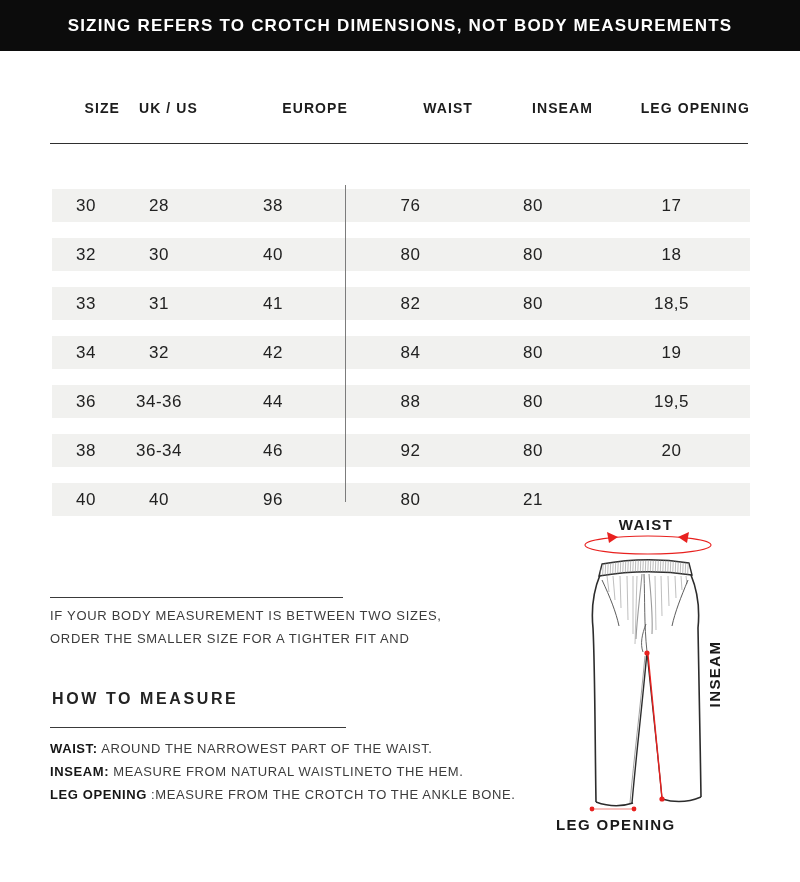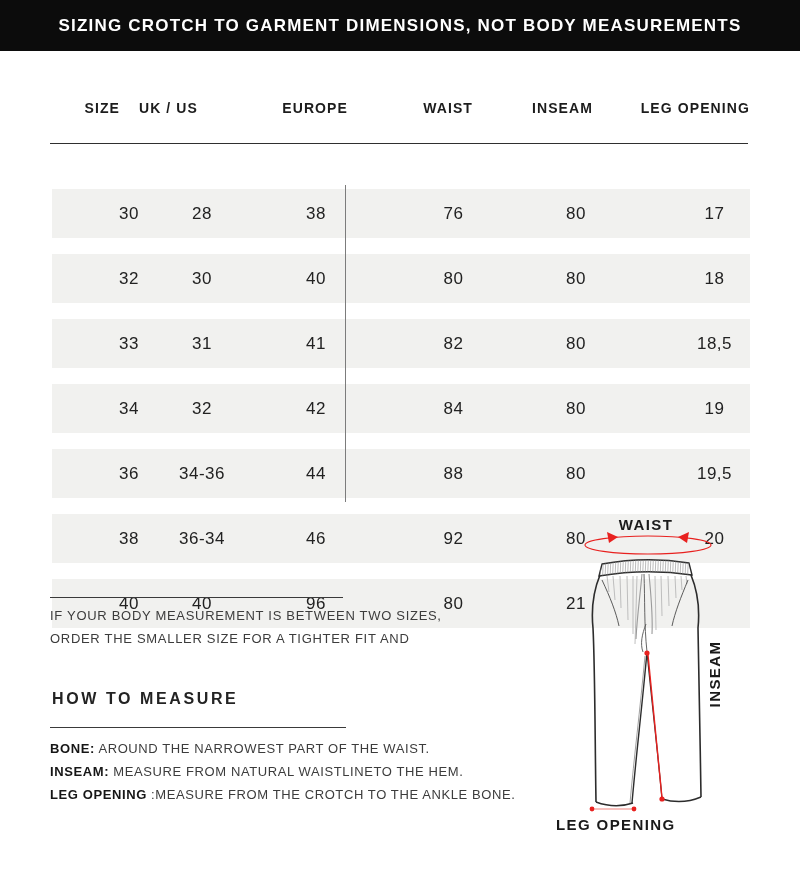--- a/index.html
+++ b/index.html
@@ -26,21 +26,21 @@
     text-align:right; font-size:14px; font-weight:bold; letter-spacing:1.1px;
     color:var(--text-dark,#1c1c1c); white-space:nowrap;
   }
   .thead-line {
     position:absolute; left:50px; top:143px; width:698px; height:1px;
     background:var(--line-color,#2f2f2f);
   }
   .tbody { position:absolute; left:52px; top:189px; width:698px; }
   .trow {
     display:grid; grid-template-columns:68px 78px 150px 125px 120px 157px;
-    height:49px; margin-bottom:16px; background:var(--row-bg,#f1f1ef); align-items:center;padding-left:43px;
+    height:33px; margin-bottom:16px; background:var(--row-bg,#f1f1ef); align-items:center;
   }
   .trow div {
     text-align:center; font-size:17px; letter-spacing:0.5px; color:#222;
   }
   .vdivider {
     position:absolute; left:345px; top:185px; width:1px; height:317px; background:#7c7c7c;
   }
   
   .section-h {
     position:absolute; font-size:16px; font-weight:600; letter-spacing:2.6px;
@@ -72,21 +72,21 @@
   #waist-label { left:598px; top:516px; width:96px; text-align:center; }
   #inseam-label { left:714px; top:674px; transform:translate(-50%,-50%) rotate(-90deg); }
   #leg-opening-label { left:556px; top:816px; }
 </style>
 </head>
 <body>
 
 <div class="page">
 
   <div class="banner">
-    <span>SIZING CROTCH TO GARMENT DIMENSIONS, NOT BODY MEASUREMENTS</span>
+    <span>SIZING REFERS TO CROTCH DIMENSIONS, NOT BODY MEASUREMENTS</span>
   </div>
 
   <div class="thead">
       <div>SIZE</div>
       <div>UK / US</div>
       <div>EUROPE</div>
       <div>WAIST</div>
       <div>INSEAM</div>
       <div>LEG OPENING</div>
     </div>
@@ -152,21 +152,21 @@
 
   <div class="h-line" id="line-choosing"></div>
   <div class="para">
       <div>IF YOUR BODY MEASUREMENT IS BETWEEN TWO SIZES,</div>
       <div>ORDER THE SMALLER SIZE FOR A TIGHTER FIT AND</div>
     </div>
 
   <div class="section-h" id="h-measure">HOW TO MEASURE</div>
   <div class="h-line" id="line-measure"></div>
   <div class="measure-list">
-      <div><b>BONE:</b><span> AROUND THE NARROWEST PART OF THE WAIST.</span></div>
+      <div><b>WAIST:</b><span> AROUND THE NARROWEST PART OF THE WAIST.</span></div>
       <div><b>INSEAM:</b><span> MEASURE FROM NATURAL WAISTLINETO THE HEM.</span></div>
       <div><b>LEG OPENING</b><span> :MEASURE FROM THE CROTCH TO THE ANKLE BONE.</span></div>
     </div>
 
   <svg class="pants" width="230" height="350" viewBox="0 0 230 350">
     <defs>
       <clipPath id="bandclip">
         <path d="M 62 52 Q 106 44 149 51 L 152 63 Q 106 56 59 64 Z"></path>
       </clipPath>
     </defs>

